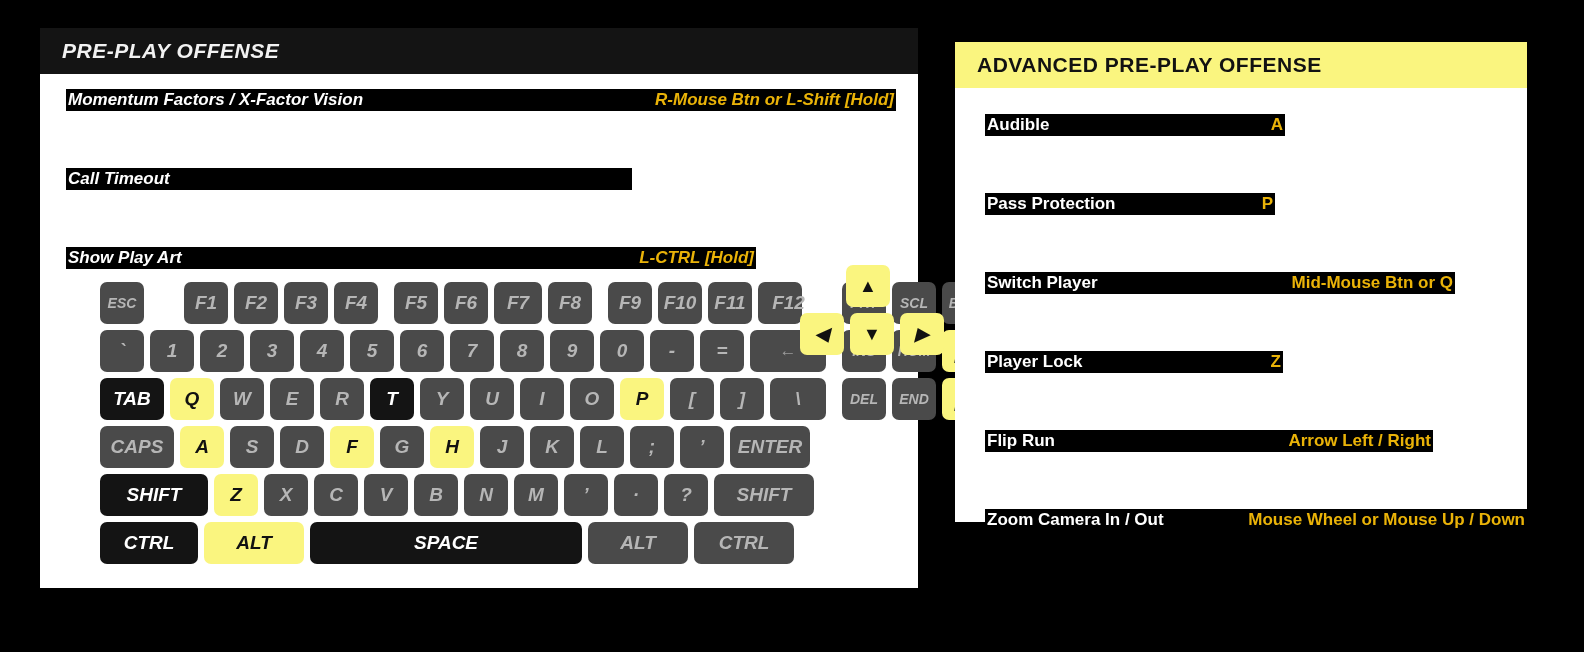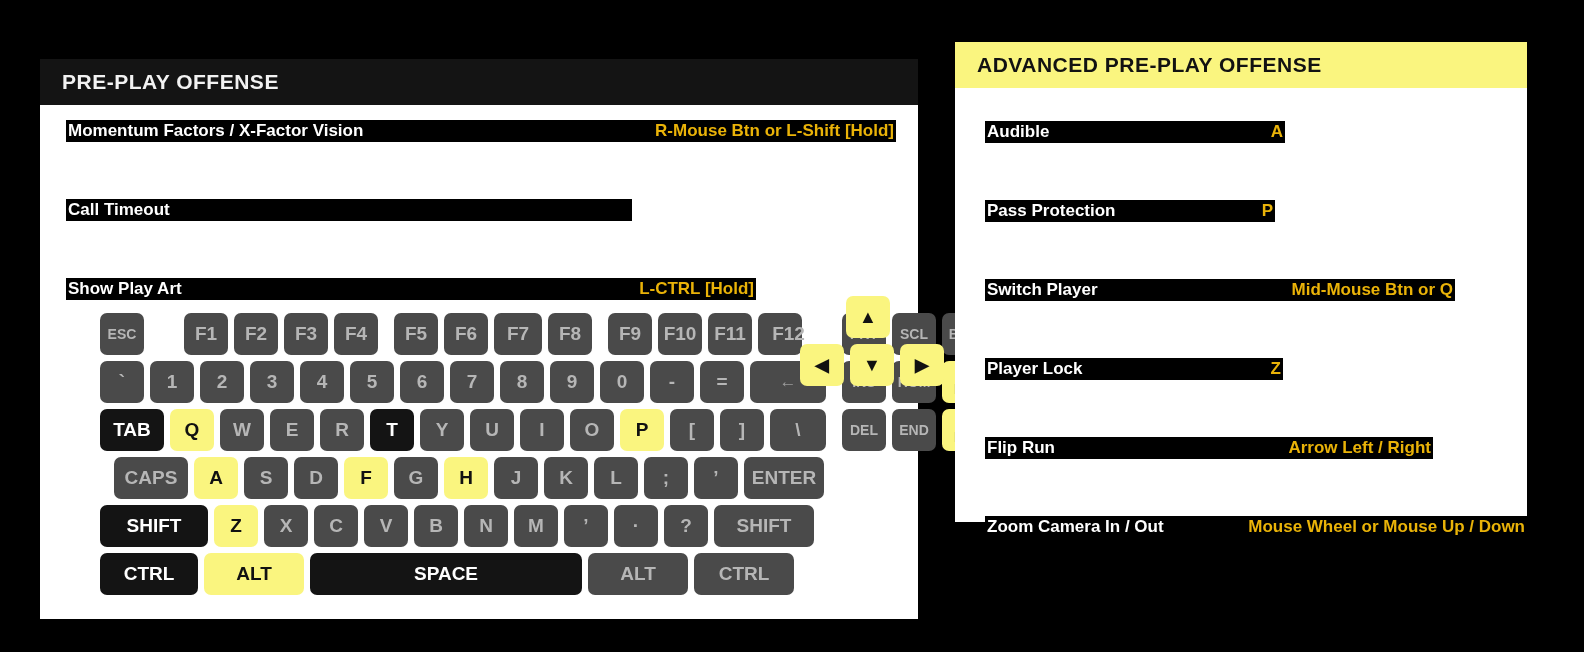--- a/index.html
+++ b/index.html
@@ -7,23 +7,24 @@
   html, body {
     width: 1584px; height: 652px;
     background: #000;
     font-family: "Liberation Sans", sans-serif;
     overflow: hidden;
   }
   #root { position: relative; width: 1584px; height: 652px; background: #000; }
 
   
   .panel-left {
-    position: absolute; left: 40px; top: 59px;
+    position: absolute; left: 40px; top: 28px;
     width: 878px; height: 560px;
     background: #fff;
+    font-style: italic;
   }
   .panel-left .panel-header {
     height: 46px; background: #141414;
     display: flex; align-items: center;
     padding-left: 22px;
   }
   .panel-header-title {
     color: #f2f2f2;
     font-size: 21px; font-weight: 700;
     letter-spacing: 0.5px;
@@ -67,21 +68,21 @@
     padding: 0 2px;
   }
   .binding-action { color:#fff; }
   .binding-key { color:#eab308; padding-left: 26px; }
 
   
   .panel-left .binding-bar { margin-left: 26px; }
   .panel-left .rows { padding-top: 6px; }
 
   .panel-right .binding-bar { margin-left: 30px; }
-  .panel-right .rows { padding-top: 24px; }
+  .panel-right .rows { padding-top: 17px; }
 
   
   .keyboard {
     position: absolute;
     left: 60px; top: 254px;
     width: 840px;
   }
   .kb-row { display: flex; align-items: center; margin-bottom: 6px; }
   .kb-block { display: flex; }
   .kb-gap-sm { width: 10px; flex: none; }
@@ -237,21 +238,21 @@
             <div class="key state-gray small-label" style="width: 44px;">DEL</div>
             <div class="key state-gray small-label" style="width: 44px;">END</div>
             <div class="key state-yellow pg" style="width: 44px;">
               <span class="pg-arrow">▼</span>
               <span class="pg-text">PG</span>
             </div>
           </div>
         </div>
         <div class="kb-row">
           <div class="kb-block">
-            <div class="key state-gray" style="width: 74px; margin-left: 14px;">CAPS</div>
+            <div class="key state-gray" style="width: 74px;">CAPS</div>
             <div class="key state-yellow" style="width: 44px;">A</div>
             <div class="key state-gray" style="width: 44px;">S</div>
             <div class="key state-gray" style="width: 44px;">D</div>
             <div class="key state-yellow" style="width: 44px;">F</div>
             <div class="key state-gray" style="width: 44px;">G</div>
             <div class="key state-yellow" style="width: 44px;">H</div>
             <div class="key state-gray" style="width: 44px;">J</div>
             <div class="key state-gray" style="width: 44px;">K</div>
             <div class="key state-gray" style="width: 44px;">L</div>
             <div class="key state-gray" style="width: 44px;">;</div>

